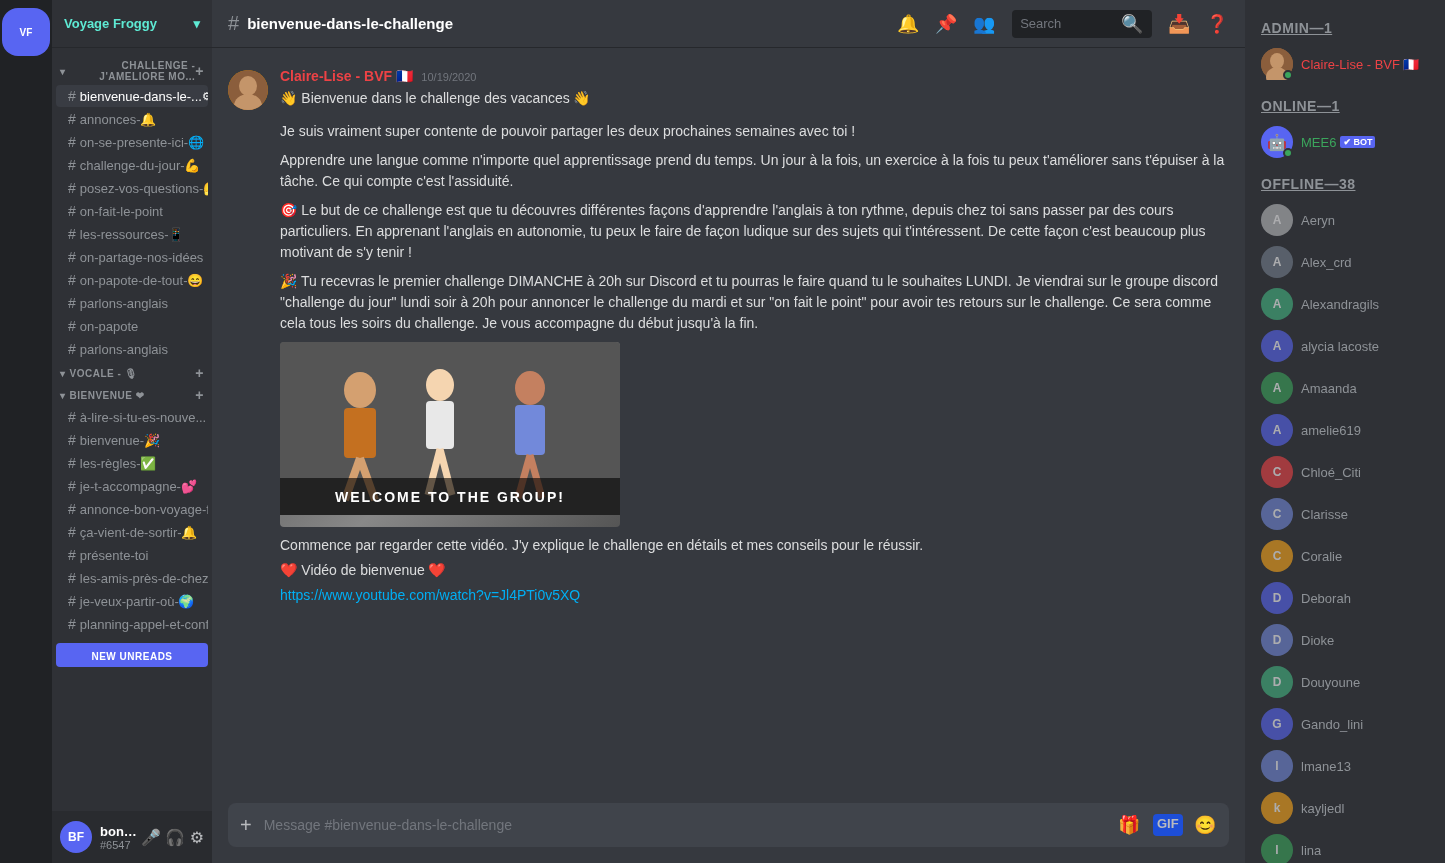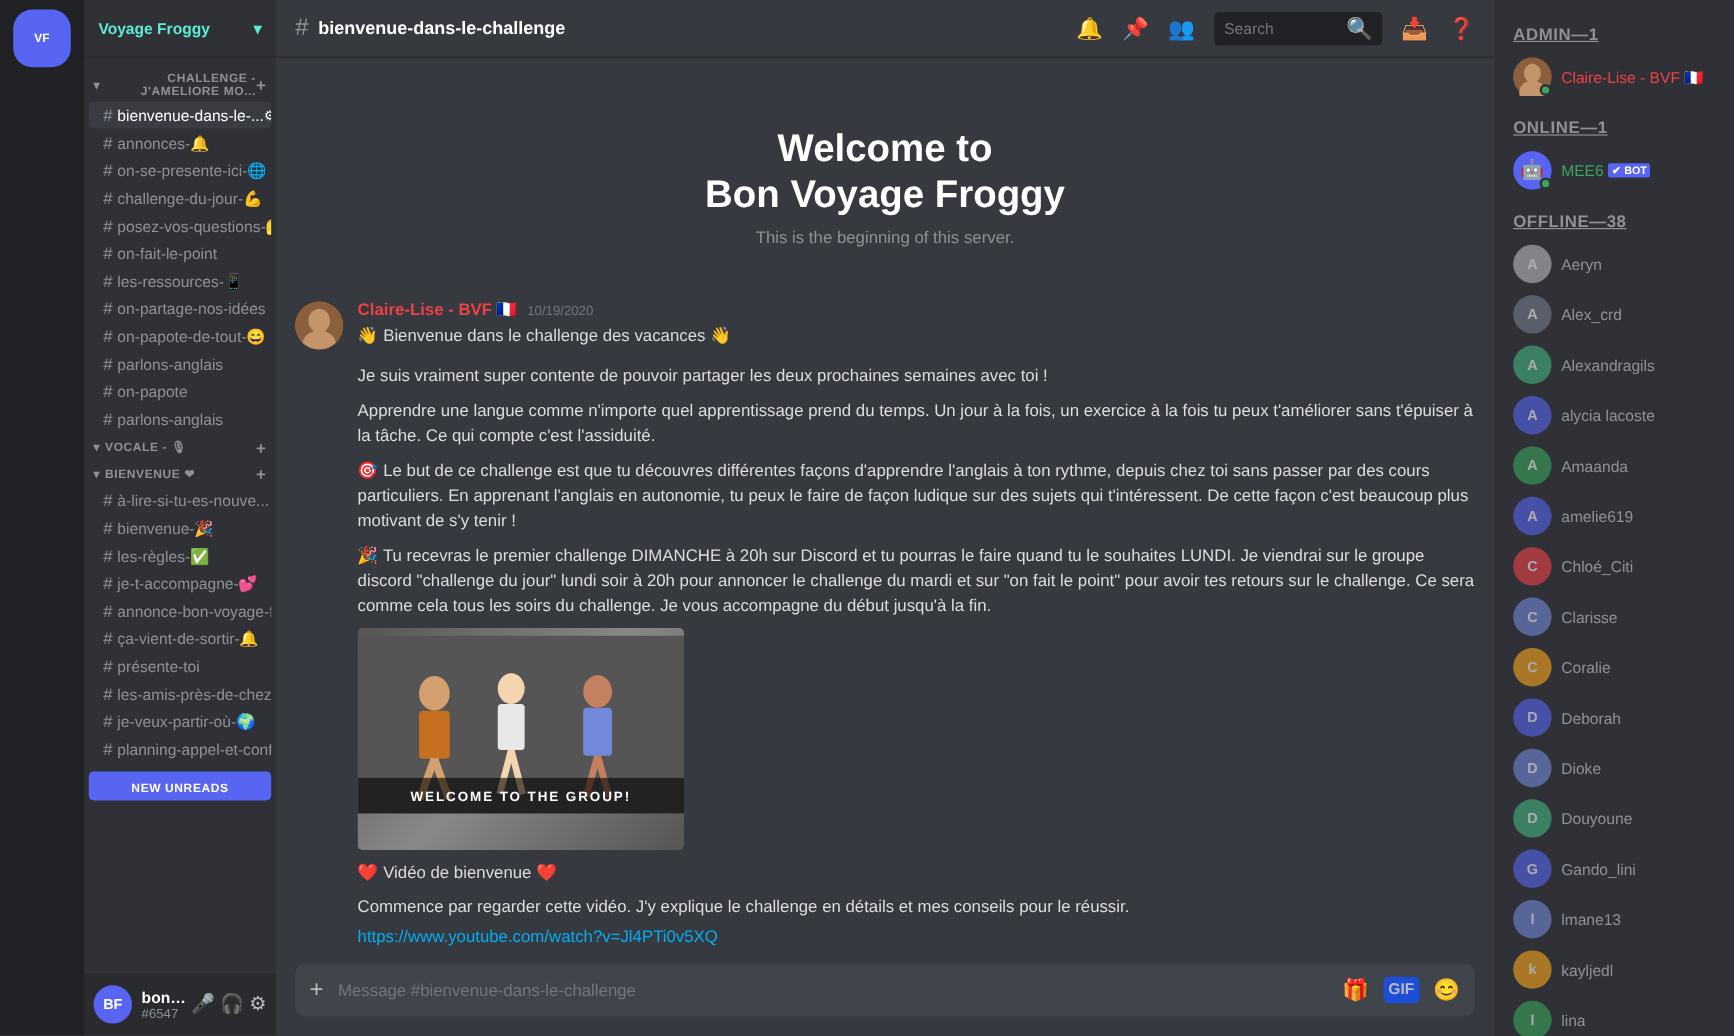--- a/index.html
+++ b/index.html
@@ -1,20 +1,20 @@
 <!DOCTYPE html>
 <html><head>
   <meta charset="utf-8">
   <style>
     * { margin: 0; padding: 0; box-sizing: border-box; }
     body { font-family: 'Whitney', 'Helvetica Neue', Helvetica, Arial, sans-serif; background: #36393f; color: #dcddde; font-size: 14px; display: flex; height: 863px; width: 1445px; overflow: hidden; }
 
     
     .server-sidebar {
-      width: 70px;
+      width: 52px;
       background: #202225;
       display: flex;
       flex-direction: column;
       align-items: center;
       padding: 8px 0;
       flex-shrink: 0;
     }
     .server-icon {
       width: 48px; height: 48px; border-radius: 50%;
       background: #36393f;
@@ -150,21 +150,21 @@
     .message-author { font-weight: 600; color: #ed4245; font-size: 14px; cursor: pointer; }
     .message-timestamp { font-size: 11px; color: #72767d; }
     .message-text { color: #dcddde; line-height: 1.5; font-size: 14px; }
     .message-text a { color: #00aff4; text-decoration: none; }
     .message-text p { margin-bottom: 4px; }
 
     .gif-preview {
       margin-top: 8px;
       border-radius: 4px;
       overflow: hidden;
-      width: 272px; height: 185px;
+      width: 340px; height: 185px;
       background: #2f3136;
       display: flex; align-items: center; justify-content: center;
       position: relative;
     }
     .gif-preview-inner {
       width: 100%; height: 100%;
       background: linear-gradient(135deg, #555 0%, #888 50%, #555 100%);
       display: flex; align-items: flex-end; justify-content: center;
       padding-bottom: 12px;
     }
@@ -406,27 +406,20 @@
         <input type="text" placeholder="Search" style="">
         <span>🔍</span>
       </div>
       <span>📥</span>
       <span>❓</span>
     </div>
   </div>
 
   <div class="messages-area">
 
-    <div class="welcome-section">
-      <h1>
-        <span>Welcome to</span><br>
-        <span>Bon Voyage Froggy</span>
-      </h1>
-      <p>This is the beginning of this server.</p>
-    </div>
 
     <div class="message-group">
       <div class="message-avatar" style="background:#c27c0e;">
         <svg width="40" height="40" viewBox="0 0 40 40" xmlns="http://www.w3.org/2000/svg">
           <circle cx="20" cy="20" r="20" fill="#8B5E3C"></circle>
           <ellipse cx="20" cy="16" rx="9" ry="10" fill="#C4956A"></ellipse>
           <ellipse cx="20" cy="36" rx="14" ry="12" fill="#C4956A"></ellipse>
         </svg>
       </div>
       <div class="message-content">
@@ -468,22 +461,22 @@
               <line x1="250" y1="125" x2="238" y2="168" stroke="#c48060" stroke-width="7"></line>
               <line x1="250" y1="125" x2="262" y2="168" stroke="#c48060" stroke-width="7"></line>
 
               <rect x="0" y="148" width="340" height="37" fill="rgba(0,0,0,0.6)"></rect>
               <text x="170" y="172" text-anchor="middle" fill="white" font-size="14" font-weight="900" letter-spacing="2" font-family="Arial">WELCOME TO THE GROUP!</text>
             </svg>
           </div>
         </div>
 
         <div class="message-text" style="margin-top:8px;">
+          <p style="margin-top:8px;">Commence par regarder cette vidéo. J'y explique le challenge en détails et mes conseils pour le réussir.</p>
           <p>❤️ Vidéo de bienvenue ❤️</p>
-          <p style="margin-top:8px;">Commence par regarder cette vidéo. J'y explique le challenge en détails et mes conseils pour le réussir.</p>
           <p style="margin-top:4px;">
             <a href="#">https://www.youtube.com/watch?v=Jl4PTi0v5XQ</a>
           </p>
         </div>
       </div>
     </div>
   </div>
 
   <div class="message-input-area">
     <div class="message-input-container">

